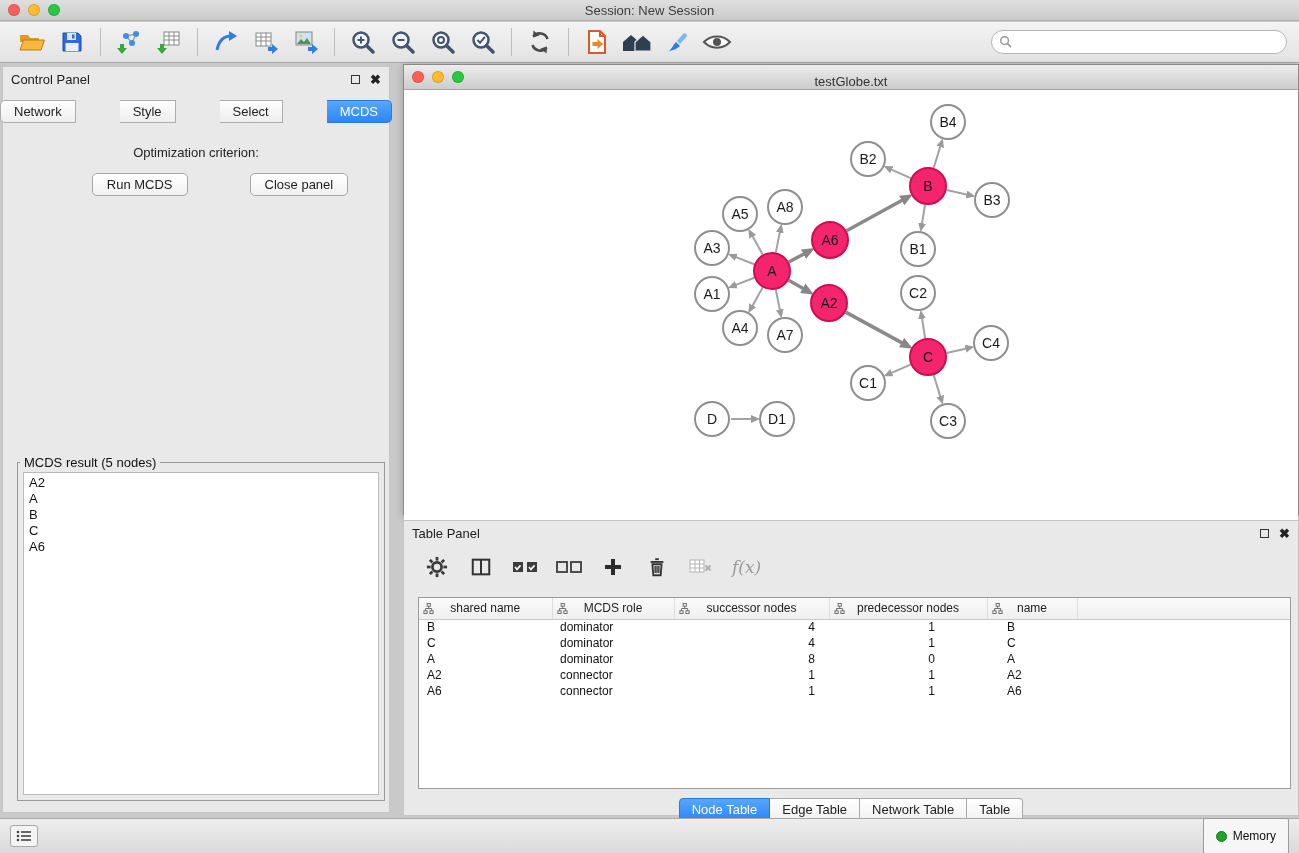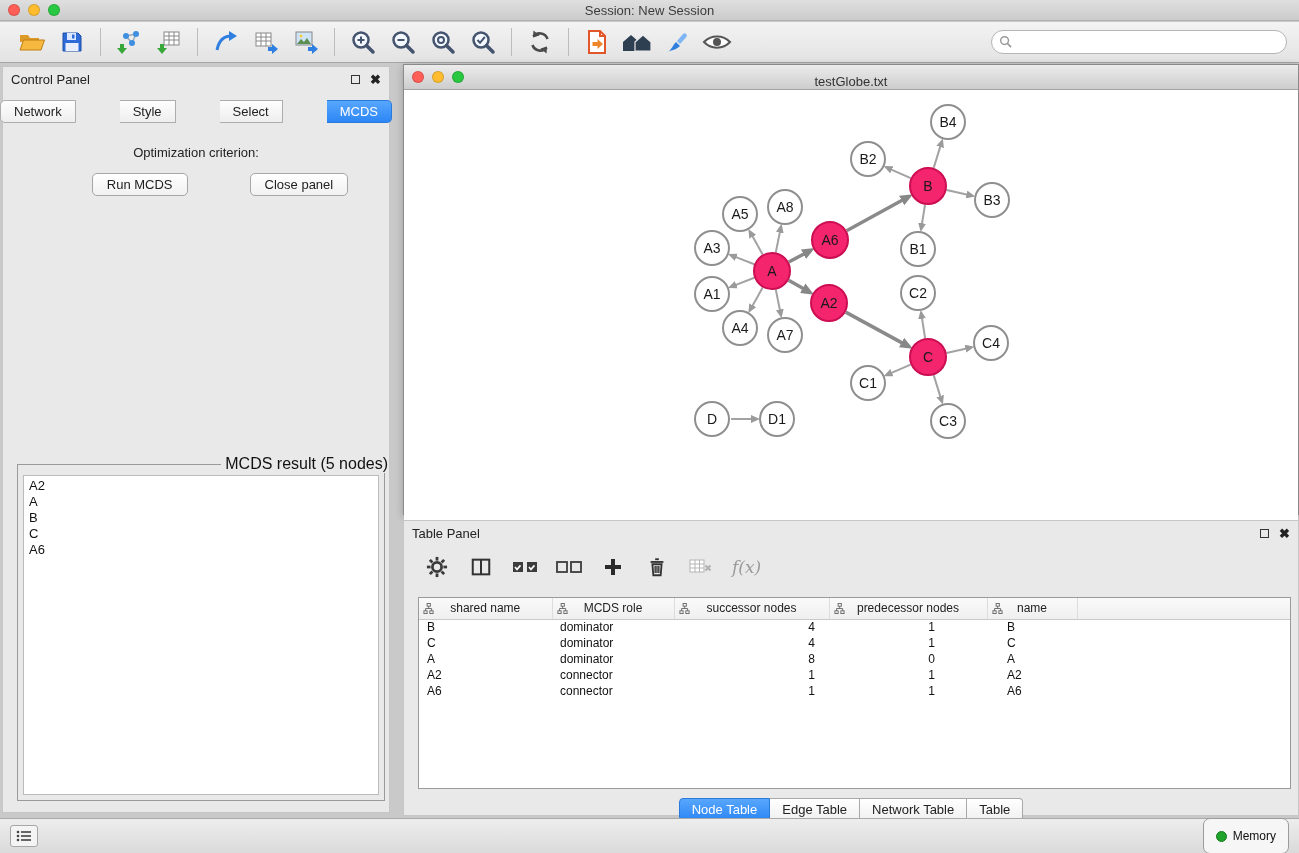--- a/index.html
+++ b/index.html
@@ -52,21 +52,21 @@
     display:flex; flex-direction:column; align-items:center; justify-content:center; gap:1px;
     border-left:1px solid #7d7d7d; }
   .stepper .arr { width:0; height:0; border-left:4px solid transparent; border-right:4px solid transparent; }
   .stepper .up { border-bottom:4px solid #fff; }
   .stepper .down { border-top:4px solid #fff; }
   .cp-buttons { display:flex; justify-content:center; gap:14px; margin-top:13px; }
   .cp-btn { padding:3px 14px; background:linear-gradient(#ffffff,#f1f1f1); border:1px solid #a7a7a7;
     border-radius:5px; font-size:13px; color:#222; font-family:"Liberation Sans",sans-serif;margin-left:48px; }
   #mcds-fieldset { position:absolute; left:14px; top:388px; width:368px; height:346px;
     border:1px solid #9a9a9a; }
-  #mcds-fieldset legend { font-size:16px; padding:0 4px; margin-left:8px; color:#111;text-align:right; }
+  #mcds-fieldset legend { font-size:13px; padding:0 4px; margin-left:2px; color:#111; }
   .result-list { position:absolute; left:5px; top:2px; right:5px; bottom:5px; background:#fff;
     border:1px solid #bbb; overflow:auto; padding:1px 0; }
   .result-item { font-size:13px; padding:0.5px 5px; color:#111; }
 
   
   #network-window { position:absolute; left:403px; top:64px; width:896px; height:451px;
     background:#fff; border:1px solid #8a8a8a; box-shadow:0 2px 8px rgba(0,0,0,.22); }
   .net-titlebar { position:relative; height:25px; background:linear-gradient(#ececec,#cdcdcd);
     border-bottom:1px solid #a5a5a5; display:flex; align-items:flex-end; justify-content:center;
     color:#333; font-size:13px; }
@@ -101,21 +101,21 @@
   .tp-tab:last-child { border-radius:0 4px 4px 0; }
   .tp-tab.active { background:linear-gradient(#58a7fd,#2c86f5); color:#fff; border-color:#2a7ade; }
 
   
   #status-bar { position:absolute; left:0; top:818px; width:100%; height:35px;
     background:linear-gradient(#ededed,#dadada); border-top:1px solid #a9a9a9;
     display:flex; align-items:center; padding:0 10px; }
   .status-left-btn { width:28px; height:22px; border:1px solid #a7a7a7; border-radius:3px;
     background:#f4f4f4; display:flex; align-items:center; justify-content:center; }
   .memory-pill { margin-left:auto; display:flex; align-items:center; gap:6px;
-    border:1px solid #9b9b9b; border-radius:7px; background:#f6f6f6; padding:10px 12px; font-size:12px; color:#111; }
+    border:1px solid #9b9b9b; border-radius:2px; background:#f6f6f6; padding:10px 12px; font-size:12px; color:#111; }
   .memory-dot { width:11px; height:11px; border-radius:50%; background:#1fa32a; border:1px solid #147a1d; }
 </style>
 </head>
 <body>
 
 <div id="titlebar">
   <div class="traffic">
     <span class="light red"></span>
     <span class="light yellow"></span>
     <span class="light green"></span>

